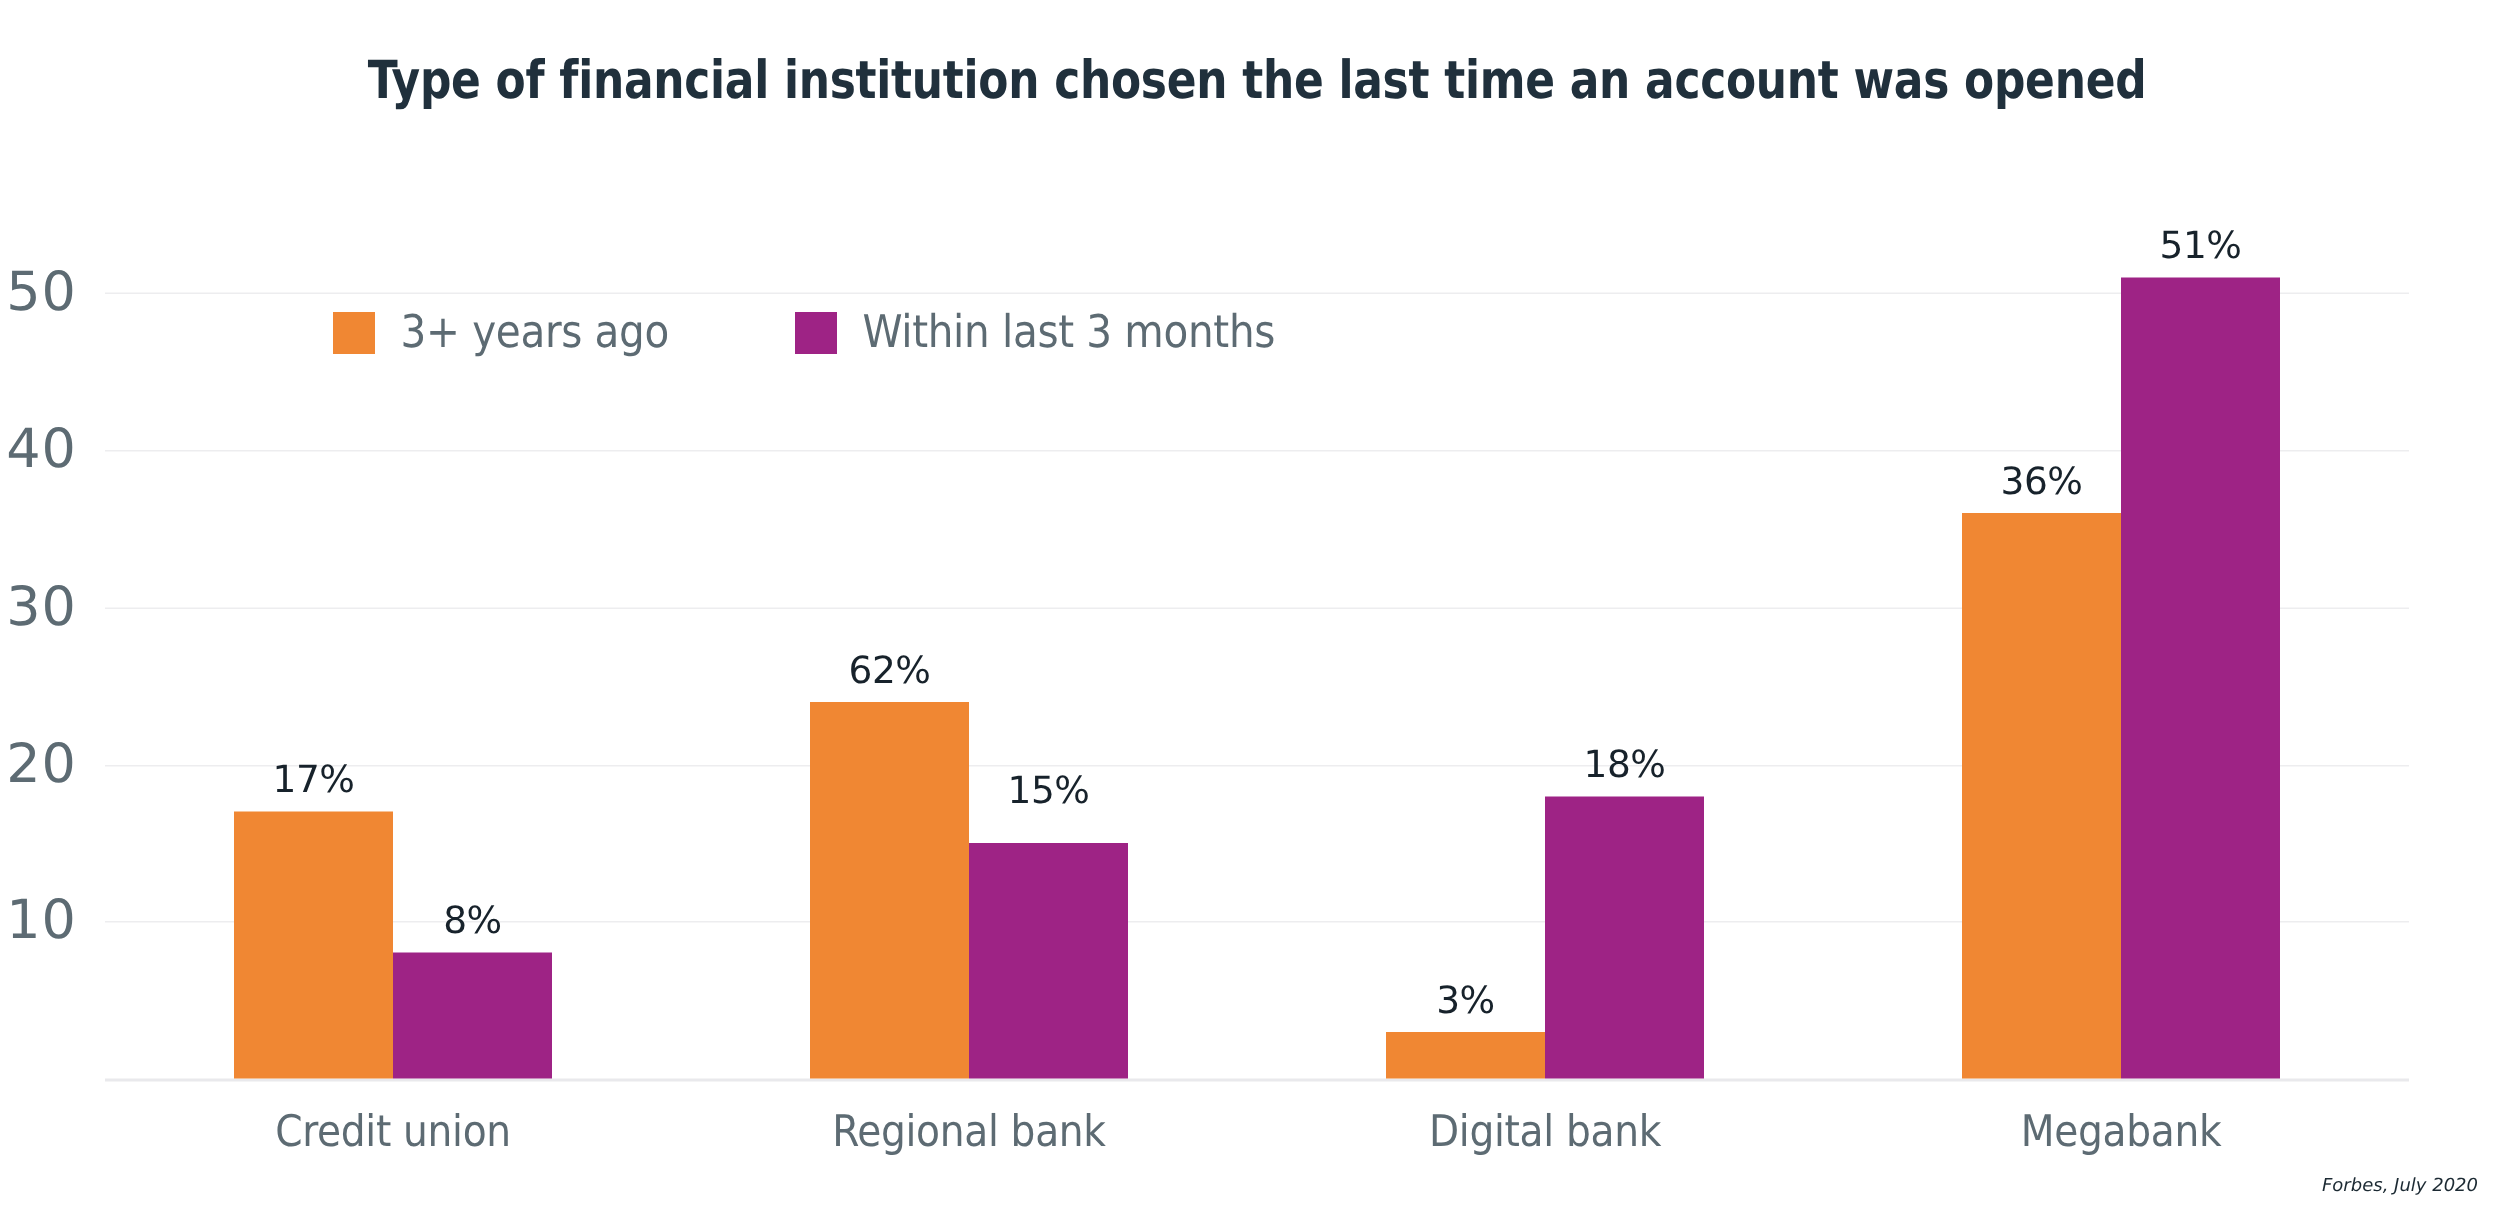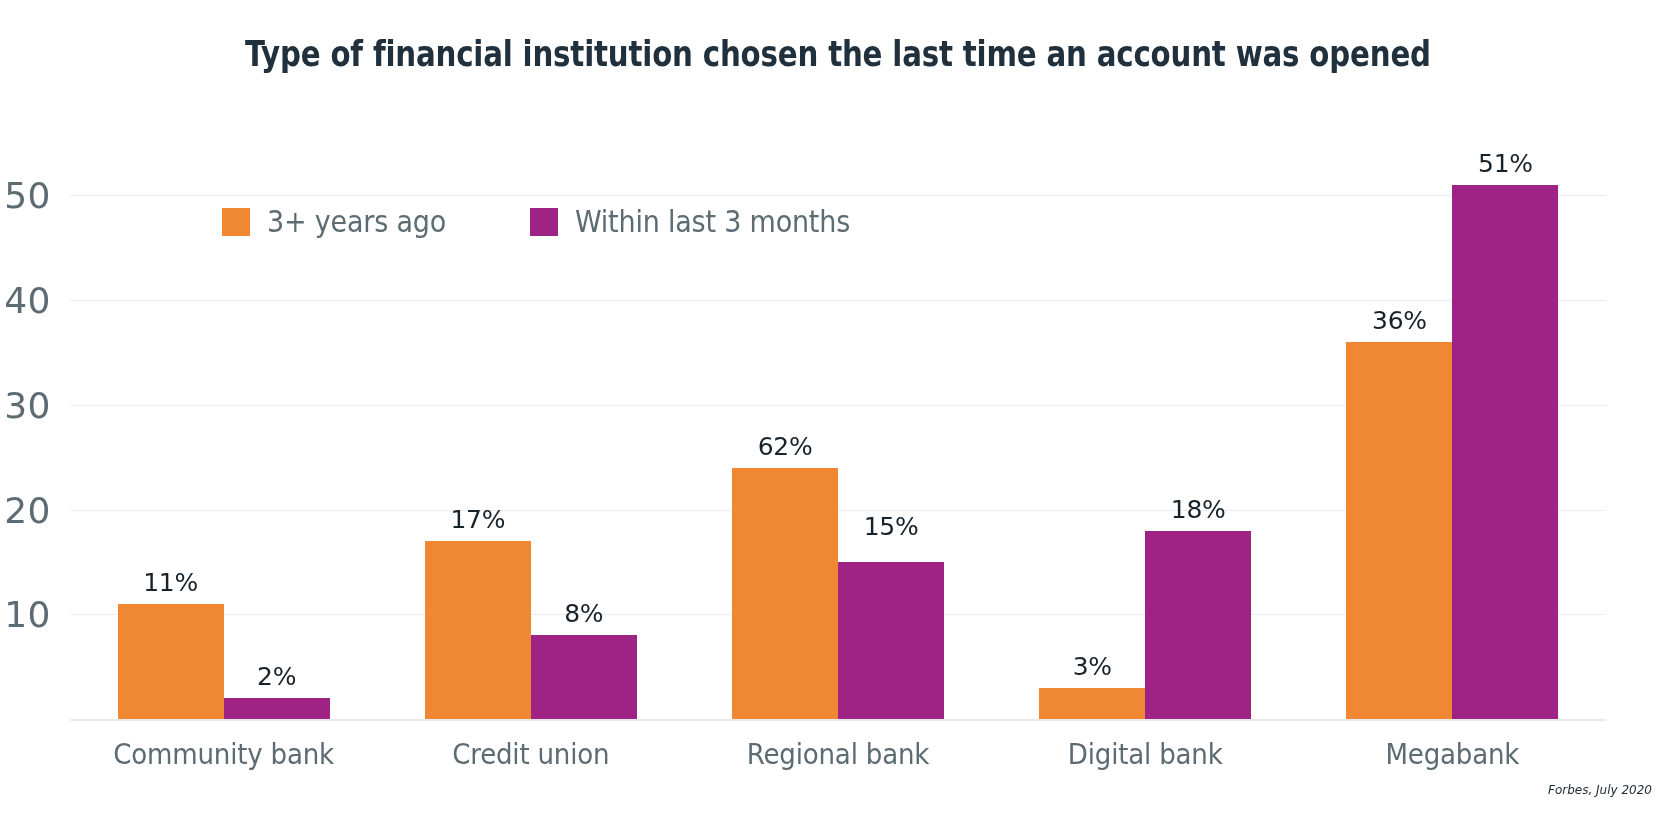--- a/index.html
+++ b/index.html
@@ -191,31 +191,20 @@
         <div class="ytick" style="top: 261.818px;">30</div>
         <div class="gridline" style="top: 157.091px;"></div>
         <div class="ytick" style="top: 157.091px; margin-left: 12px;">40</div>
         <div class="gridline" style="top: 52.3636px;"></div>
         <div class="ytick" style="top: 52.3636px;">50</div>
       </div>
     <div class="baseline"></div>
     <div class="groups" id="groups">
         <div class="group">
           <div class="bar-slot">
-            <div class="bar s0" title="Community bank – 3+ years ago: 11%" style="height: 115.2px; background: rgb(240, 135, 51);"></div>
-            <div class="bar-label" style="bottom: 122.2px;">11%</div>
-          </div>
-          <div class="bar-slot">
-            <div class="bar s1" title="Community bank – Within last 3 months: 2%" style="height: 20.9455px; background: rgb(158, 35, 133);"></div>
-            <div class="bar-label" style="bottom: 27.9455px;">2%</div>
-          </div>
-          <div class="cat-label">Community bank</div>
-        </div>
-        <div class="group">
-          <div class="bar-slot">
             <div class="bar s0" title="Credit union – 3+ years ago: 17%" style="height: 178.036px; background: rgb(240, 135, 51);"></div>
             <div class="bar-label" style="bottom: 185.036px;">17%</div>
           </div>
           <div class="bar-slot">
             <div class="bar s1" title="Credit union – Within last 3 months: 8%" style="height: 83.7818px; background: rgb(158, 35, 133);"></div>
             <div class="bar-label" style="bottom: 90.7818px;">8%</div>
           </div>
           <div class="cat-label">Credit union</div>
         </div>
         <div class="group">

